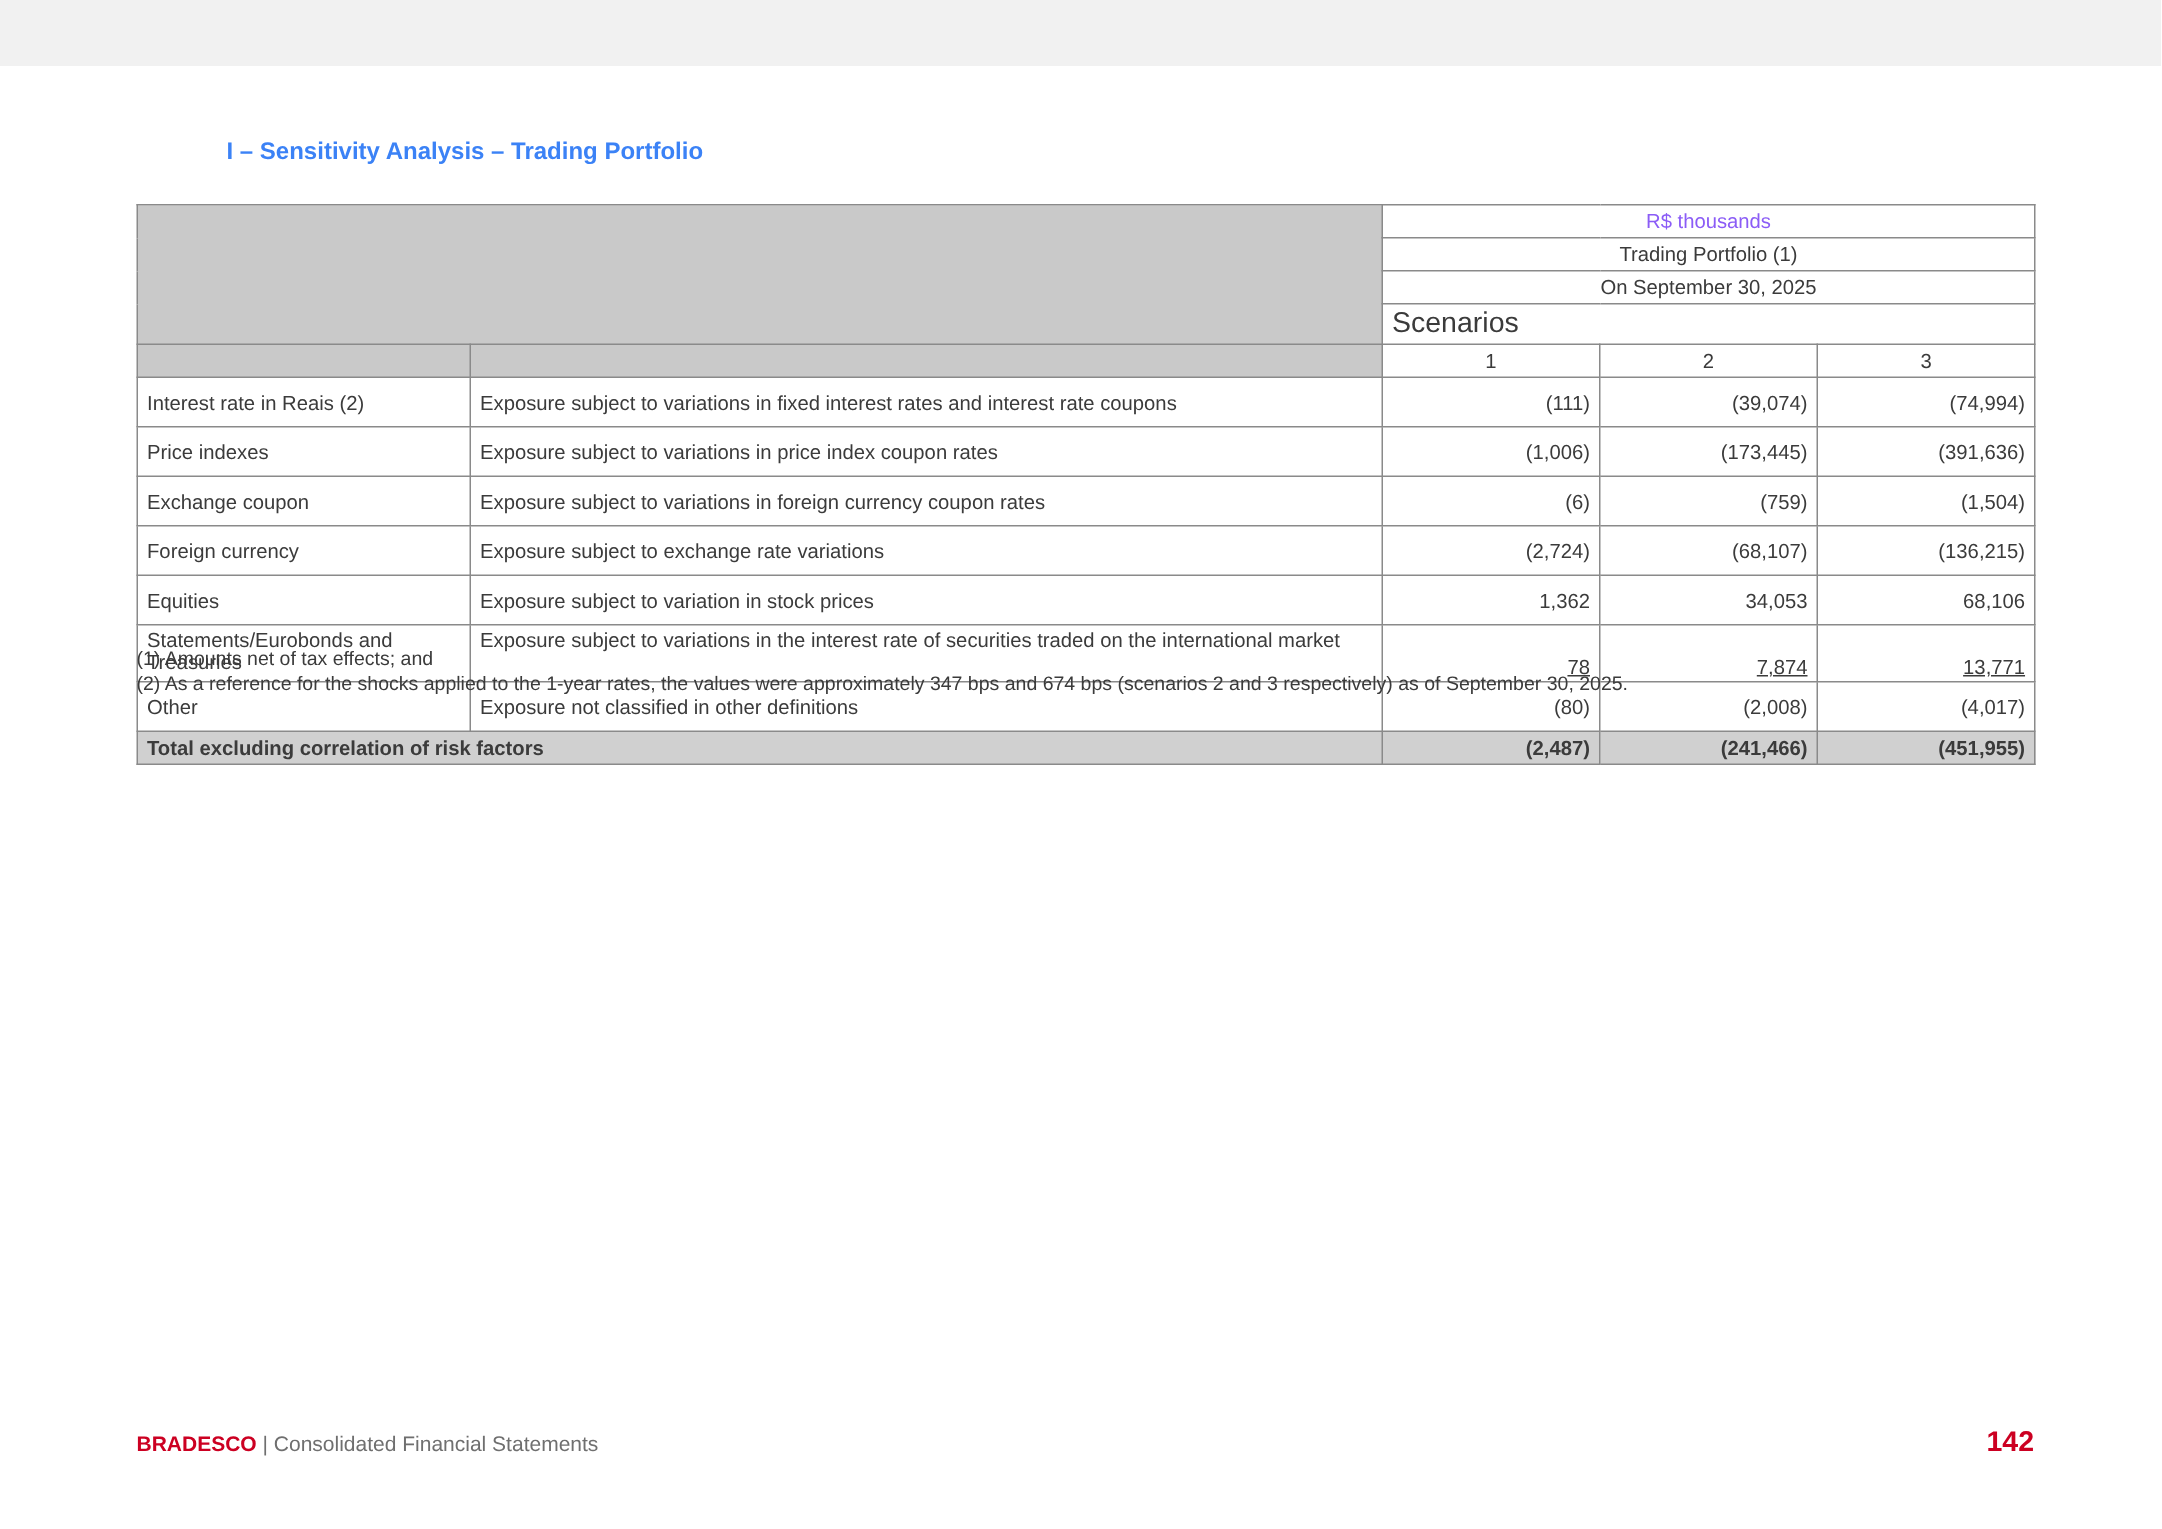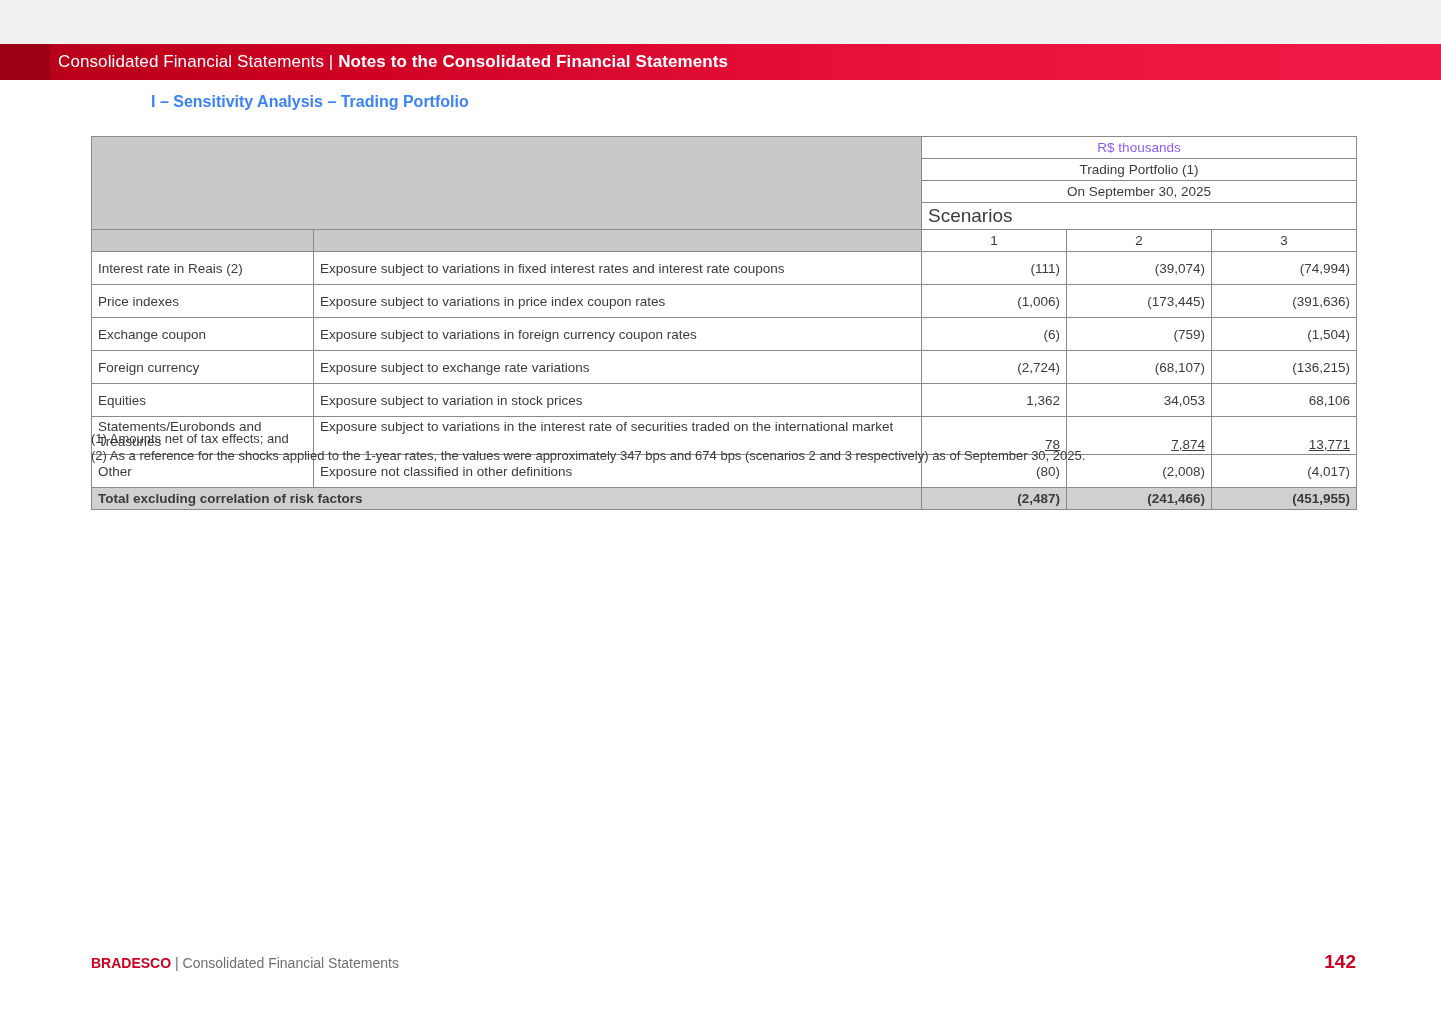--- a/index.html
+++ b/index.html
@@ -175,26 +175,20 @@
     color: #cc0022;
   }
 </style>
 </head>
 <body>
 
 <div class="page">
 
   <div class="top-strip"></div>
 
-  <div class="header-band">
-    <div class="accent-edge"></div>
-    <div class="header-text">
-      <span>Consolidated Financial Statements | </span><span class="bold">Notes to the Consolidated Financial Statements</span>
-    </div>
-  </div>
 
   <div class="section-title">I – Sensitivity Analysis – Trading Portfolio</div>
 
   <div class="table-wrap">
     <table class="fin">
       <colgroup>
         <col class="col-a">
           <col class="col-b">
           <col class="col-c">
           <col class="col-d">

